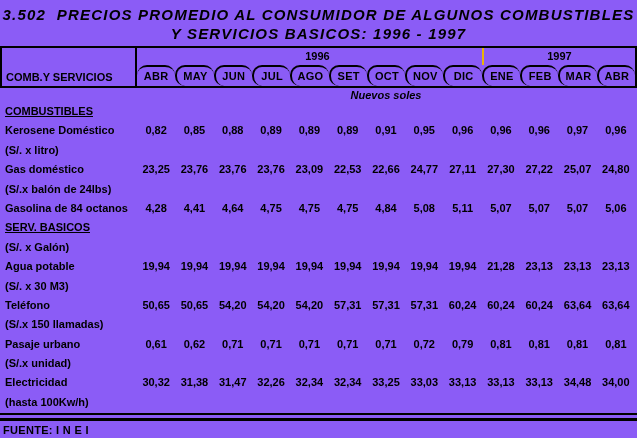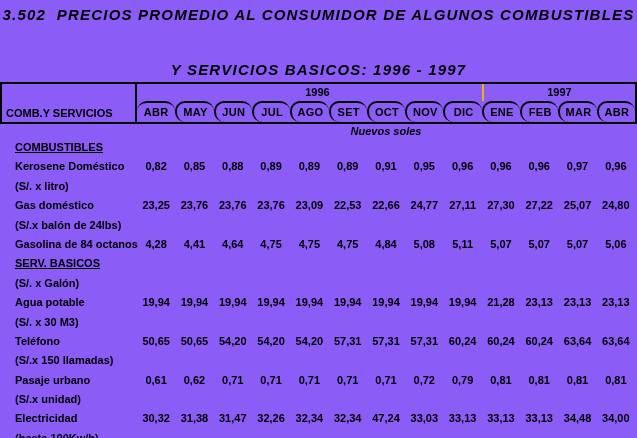--- a/index.html
+++ b/index.html
@@ -3,21 +3,21 @@
 <meta charset="utf-8">
 <style>
   html,body { margin:0; padding:0; background:#fff; }
   .page {
     position:relative; width:637px; height:438px; background:#8b5cf6;
     color:#000; font-family:"Liberation Sans", sans-serif; font-weight:bold;
     overflow:hidden;
   }
   .title { text-align:center; padding-top:5px; font-style:italic; }
   .title .t1 { font-size:15px; letter-spacing:1.2px; white-space:pre; line-height:19px; }
-  .title .t2 { font-size:15px; letter-spacing:1.2px; white-space:pre; line-height:19px;margin-top:36px; }
+  .title .t2 { font-size:15px; letter-spacing:1.2px; white-space:pre; line-height:19px; }
 
   .thead {
     margin-top:3px; box-sizing:border-box; height:42px;
     border:2px solid #000; display:flex;
   }
   .corner {
     width:135px; box-sizing:border-box; border-right:2px solid #000;
     display:flex; align-items:flex-end; padding:0 0 3px 4px;
     font-size:11px; white-space:nowrap;
   }
@@ -39,21 +39,21 @@
   .unit-note {
     margin-left:137px; width:498px; text-align:center;
     font-style:italic; font-size:11px; height:14px; line-height:15px;
   }
 
   .tbody { margin-right:2px; }
   .trow {
     display:grid; grid-template-columns:137px repeat(13, 1fr);
     height:19.4px; line-height:19.4px; font-size:11px;
   }
-  .trow .name { grid-column:1; padding-left:15px; white-space:nowrap; }
+  .trow .name { grid-column:1; padding-left:5px; white-space:nowrap; }
   .trow.section .name { text-decoration:underline; }
   .val { text-align:center; white-space:nowrap; }
 
   .thin-rule  { height:2px; background:#000; margin-top:1px; }
   .thick-rule { height:3px; background:#000; margin-top:3px; }
   .source { font-size:11px; padding:3px 0 0 3px; letter-spacing:0.3px; }
 </style>
 </head>
 <body>
 
@@ -211,21 +211,21 @@
         <div class="name">(S/.x unidad)</div>
       </div>
       <div class="trow">
         <div class="name">Electricidad</div>
         <div class="val">30,32</div>
         <div class="val">31,38</div>
         <div class="val">31,47</div>
         <div class="val">32,26</div>
         <div class="val">32,34</div>
         <div class="val">32,34</div>
-        <div class="val">47,24</div>
+        <div class="val">33,25</div>
         <div class="val">33,03</div>
         <div class="val">33,13</div>
         <div class="val">33,13</div>
         <div class="val">33,13</div>
         <div class="val">34,48</div>
         <div class="val">34,00</div>
       </div>
       <div class="trow">
         <div class="name">(hasta 100Kw/h)</div>
       </div>

